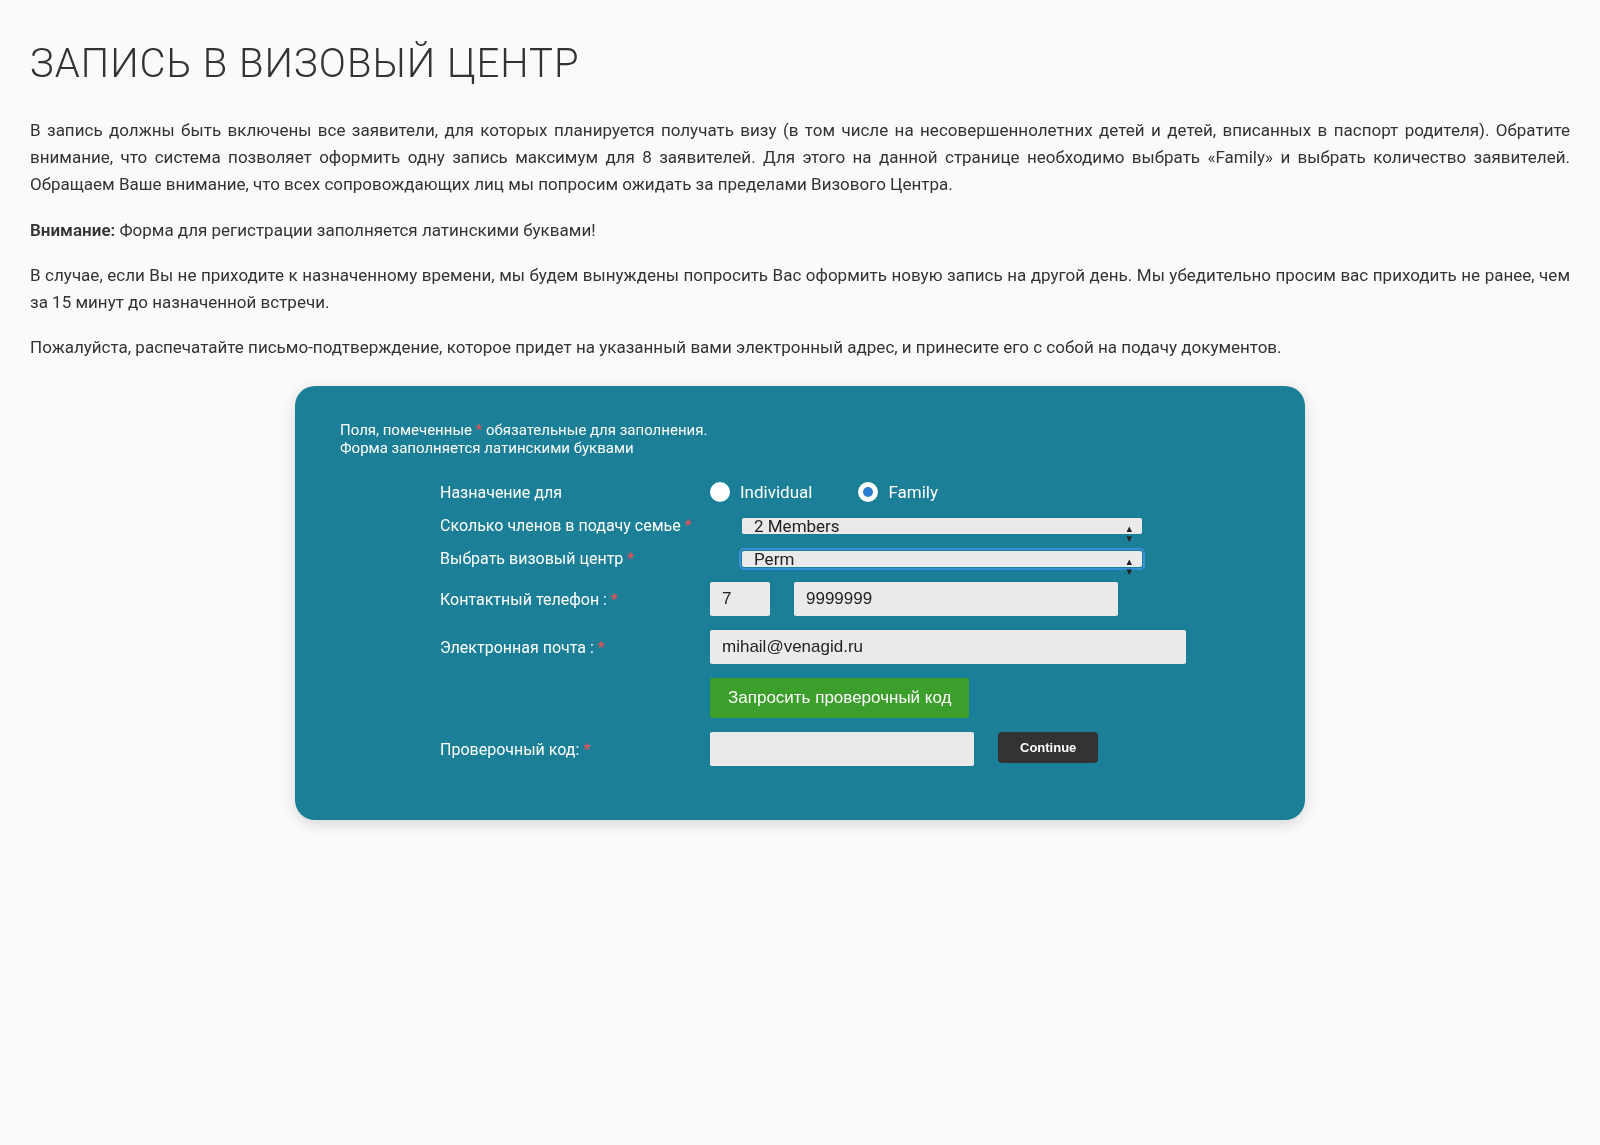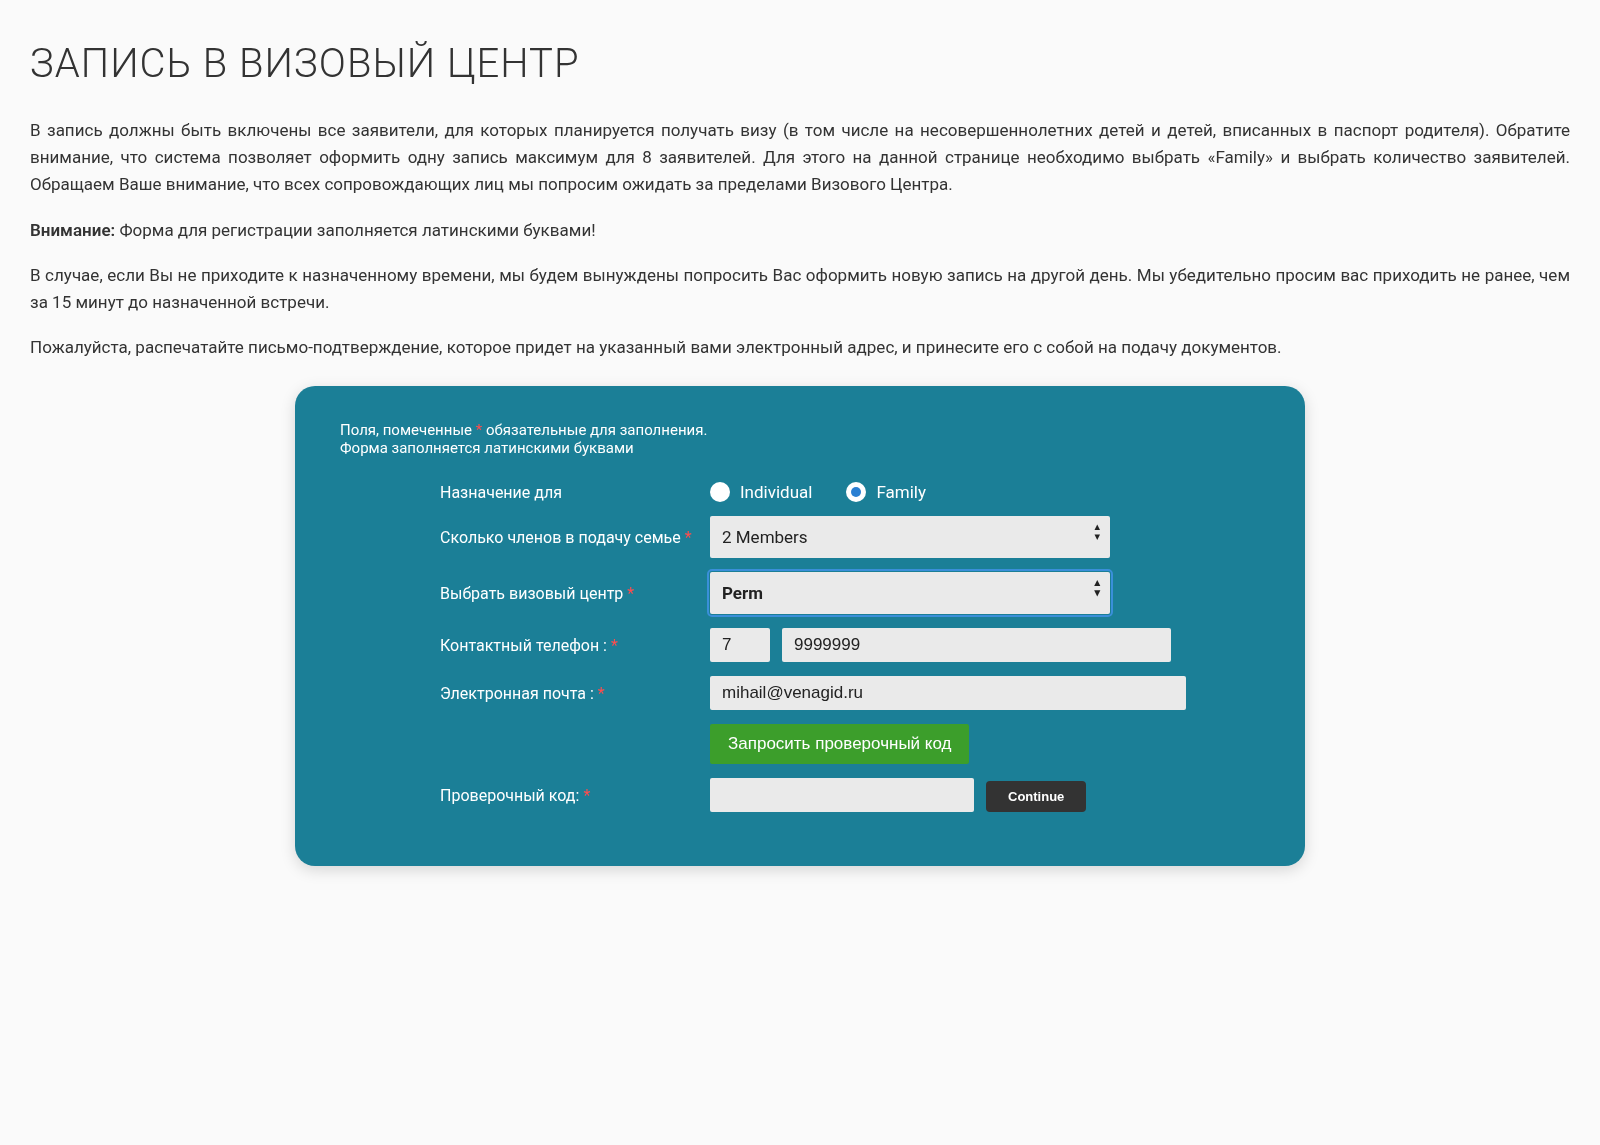--- a/index.html
+++ b/index.html
@@ -54,22 +54,22 @@
     margin-bottom: 14px;
   }
   .label {
     width: 270px;
     font-size: 16px;
     flex-shrink: 0;
   }
   .controls {
     flex: 1;
     display: flex;
-    align-items: flex-end;
-    gap: 12px;
+    align-items: flex-start;
+    gap: 24px;
   }
   .radio-wrap {
     display: inline-flex;
     align-items: center;
     gap: 10px;
     margin-right: 22px;
     font-size: 17px;
   }
   .radio {
     width: 20px;
@@ -85,54 +85,54 @@
     top: 5px; left: 5px;
     width: 10px; height: 10px;
     background: #2a7fd2;
     border-radius: 50%;
   }
   .select {
     background: #eaeaea;
     color: #222;
     border: none;
     border-radius: 2px;
-    height: 42px;
+    height: 16px;
     padding: 4px 28px 4px 12px;
     font-size: 17px;
     width: 400px;
     position: relative;
     display: flex;
     align-items: center;
     cursor: pointer;
+    margin-left: 32px;
   }
   .select.focused {
     outline: 2px solid #3a8fd9;
     outline-offset: 1px;
-    font-weight: bold;
   }
   .chev {
     position: absolute;
     right: 10px;
     top: 6px;
     font-size: 11px;
     line-height: 10px;
     color: #222;
     pointer-events: none;
   }
   .input {
     background: #eaeaea;
     color: #222;
     border: none;
     border-radius: 2px;
     height: 34px;
     padding: 4px 12px;
     font-size: 17px;
   }
   .input.phone-cc { width: 60px; }
-  .input.phone-num { width: 389px; }
+  .input.phone-num { width: 324px; }
   .input.email { width: 476px; }
   .input.code { width: 264px; }
   .btn-green {
     background: #3c9e2b;
     color: #fff;
     border: none;
     padding: 10px 18px;
     font-size: 17px;
     cursor: pointer;
     border-radius: 2px;

